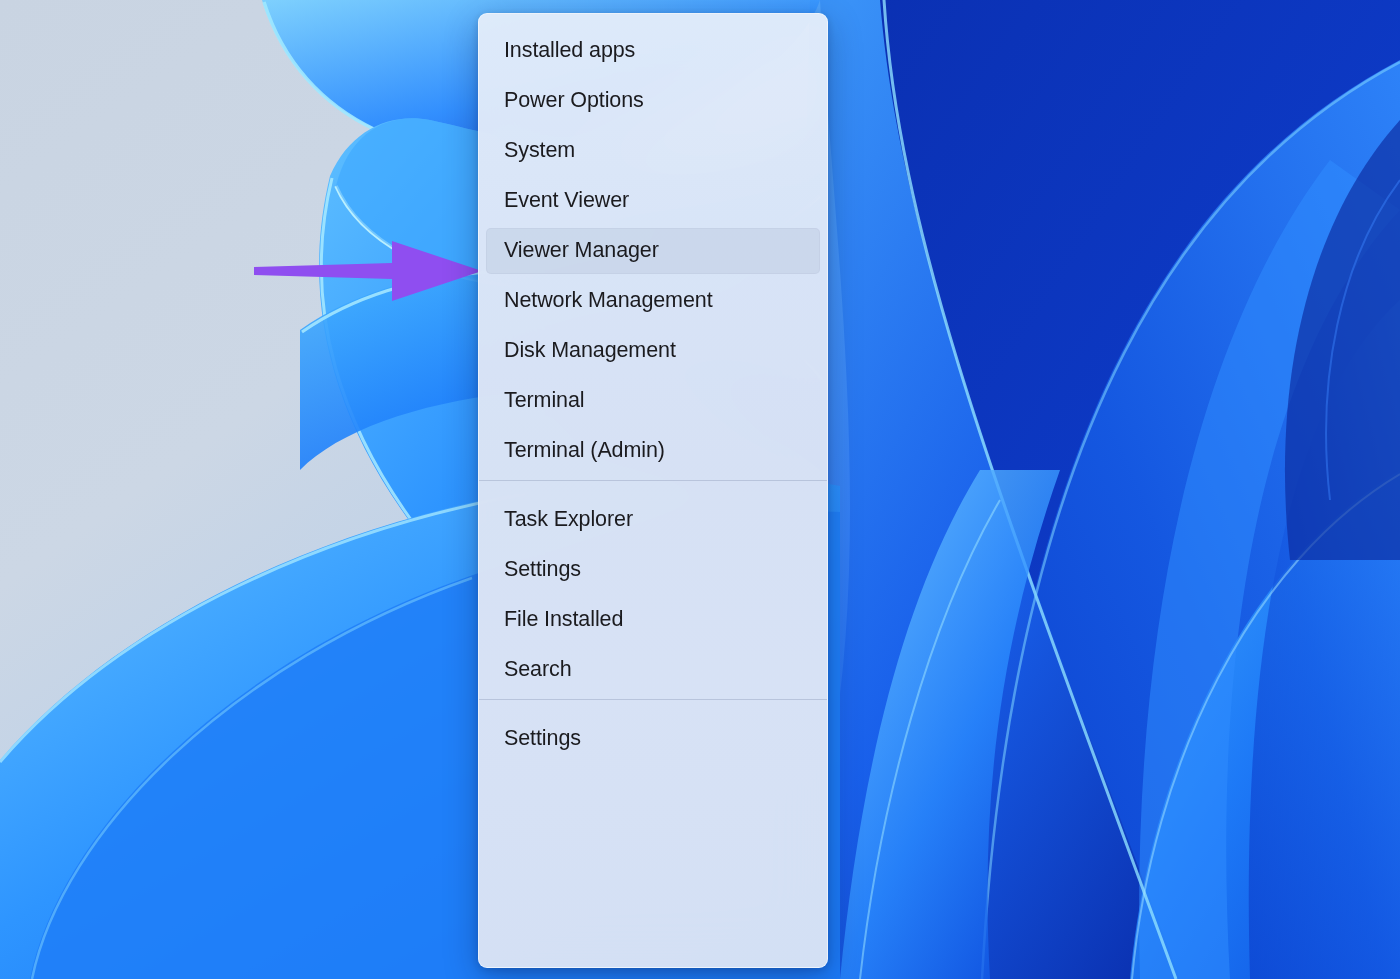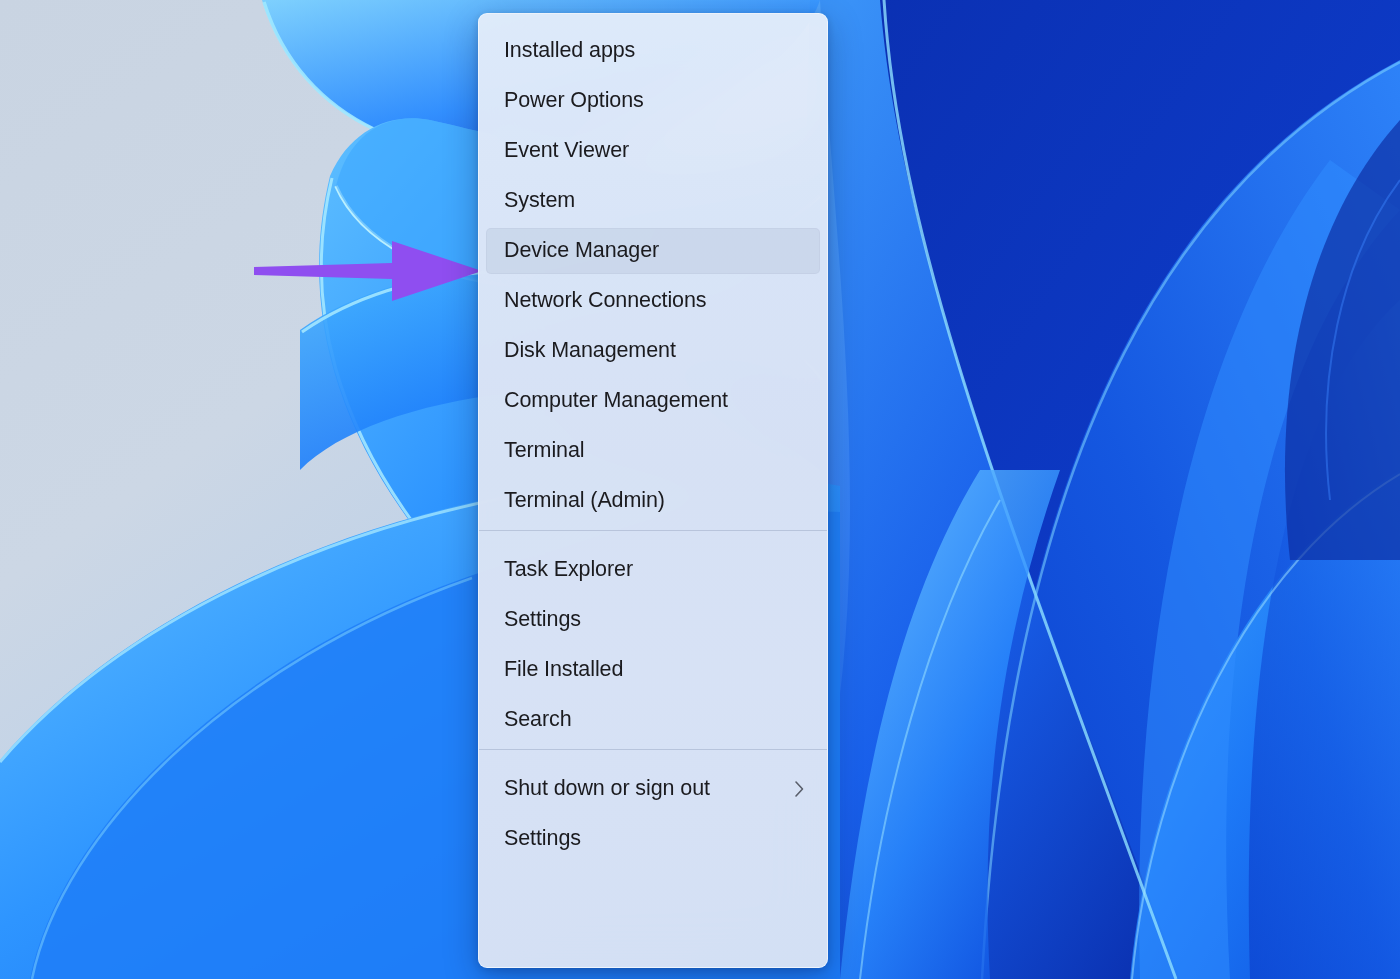--- a/index.html
+++ b/index.html
@@ -219,42 +219,39 @@
 
       <div class="menu-item">
         <span class="label">Installed apps</span>
       </div>
 
       <div class="menu-item">
         <span class="label">Power Options</span>
       </div>
 
       <div class="menu-item">
+        <span class="label">System</span>
+      </div>
+
+      <div class="menu-item">
         <span class="label">Event Viewer</span>
       </div>
 
-      <div class="menu-item">
-        <span class="label">System</span>
-      </div>
-
       <div class="menu-item selected">
-        <span class="label">Device Manager</span>
-      </div>
-
-      <div class="menu-item">
-        <span class="label">Network Connections</span>
+        <span class="label">Viewer Manager</span>
+      </div>
+
+      <div class="menu-item">
+        <span class="label">Network Management</span>
       </div>
 
       <div class="menu-item">
         <span class="label">Disk Management</span>
       </div>
 
-      <div class="menu-item">
-        <span class="label">Computer Management</span>
-      </div>
 
       <div class="menu-item">
         <span class="label">Terminal</span>
       </div>
 
       <div class="menu-item">
         <span class="label">Terminal (Admin)</span>
       </div>
     </div>
 
@@ -277,28 +274,20 @@
       <div class="menu-item">
         <span class="label">Search</span>
       </div>
 
     </div>
 
     <div class="separator"></div>
 
     <div class="menu-group g3">
 
-      <div class="menu-item">
-        <span class="label">Shut down or sign out</span>
-        <span class="chevron">
-          <svg width="11" height="18" viewBox="0 0 11 18" fill="none">
-            <path d="M2 2 L8.5 9 L2 16" stroke="currentColor" stroke-width="1.6" stroke-linecap="round" stroke-linejoin="round"></path>
-          </svg>
-        </span>
-      </div>
 
       <div class="menu-item">
         <span class="label">Settings</span>
       </div>
     </div>
 
   </div>
 
 </div>
 

